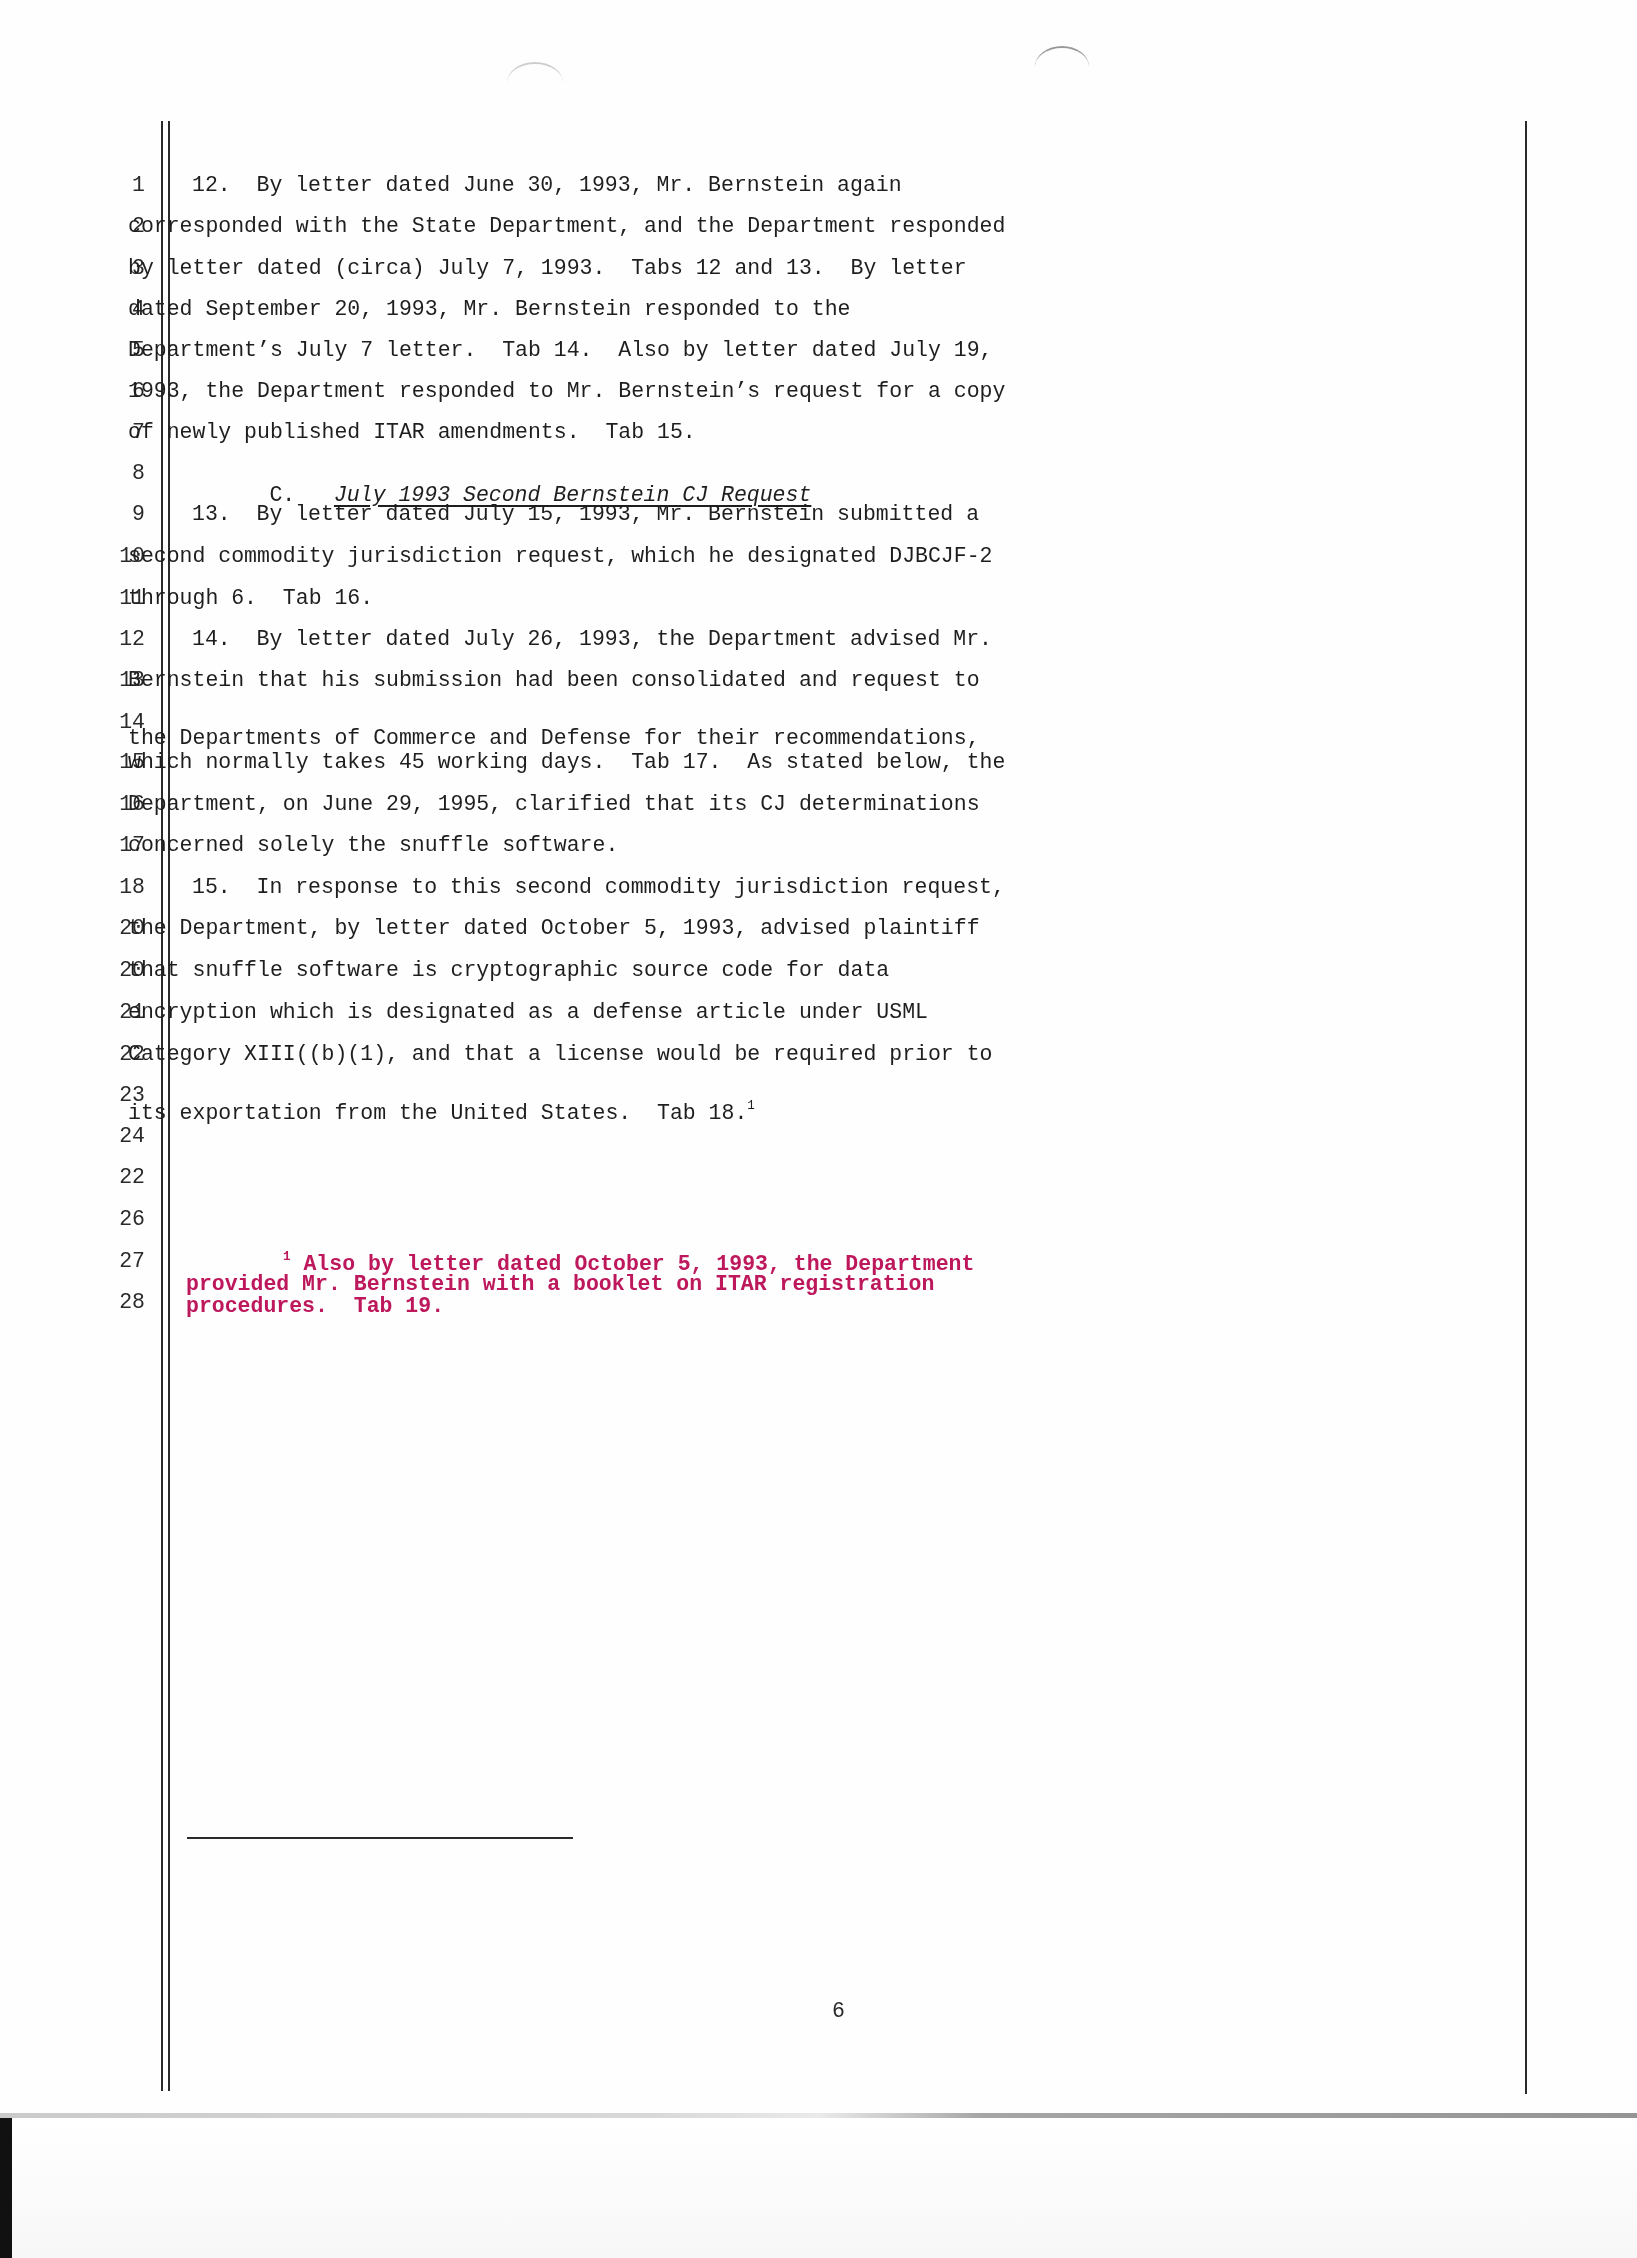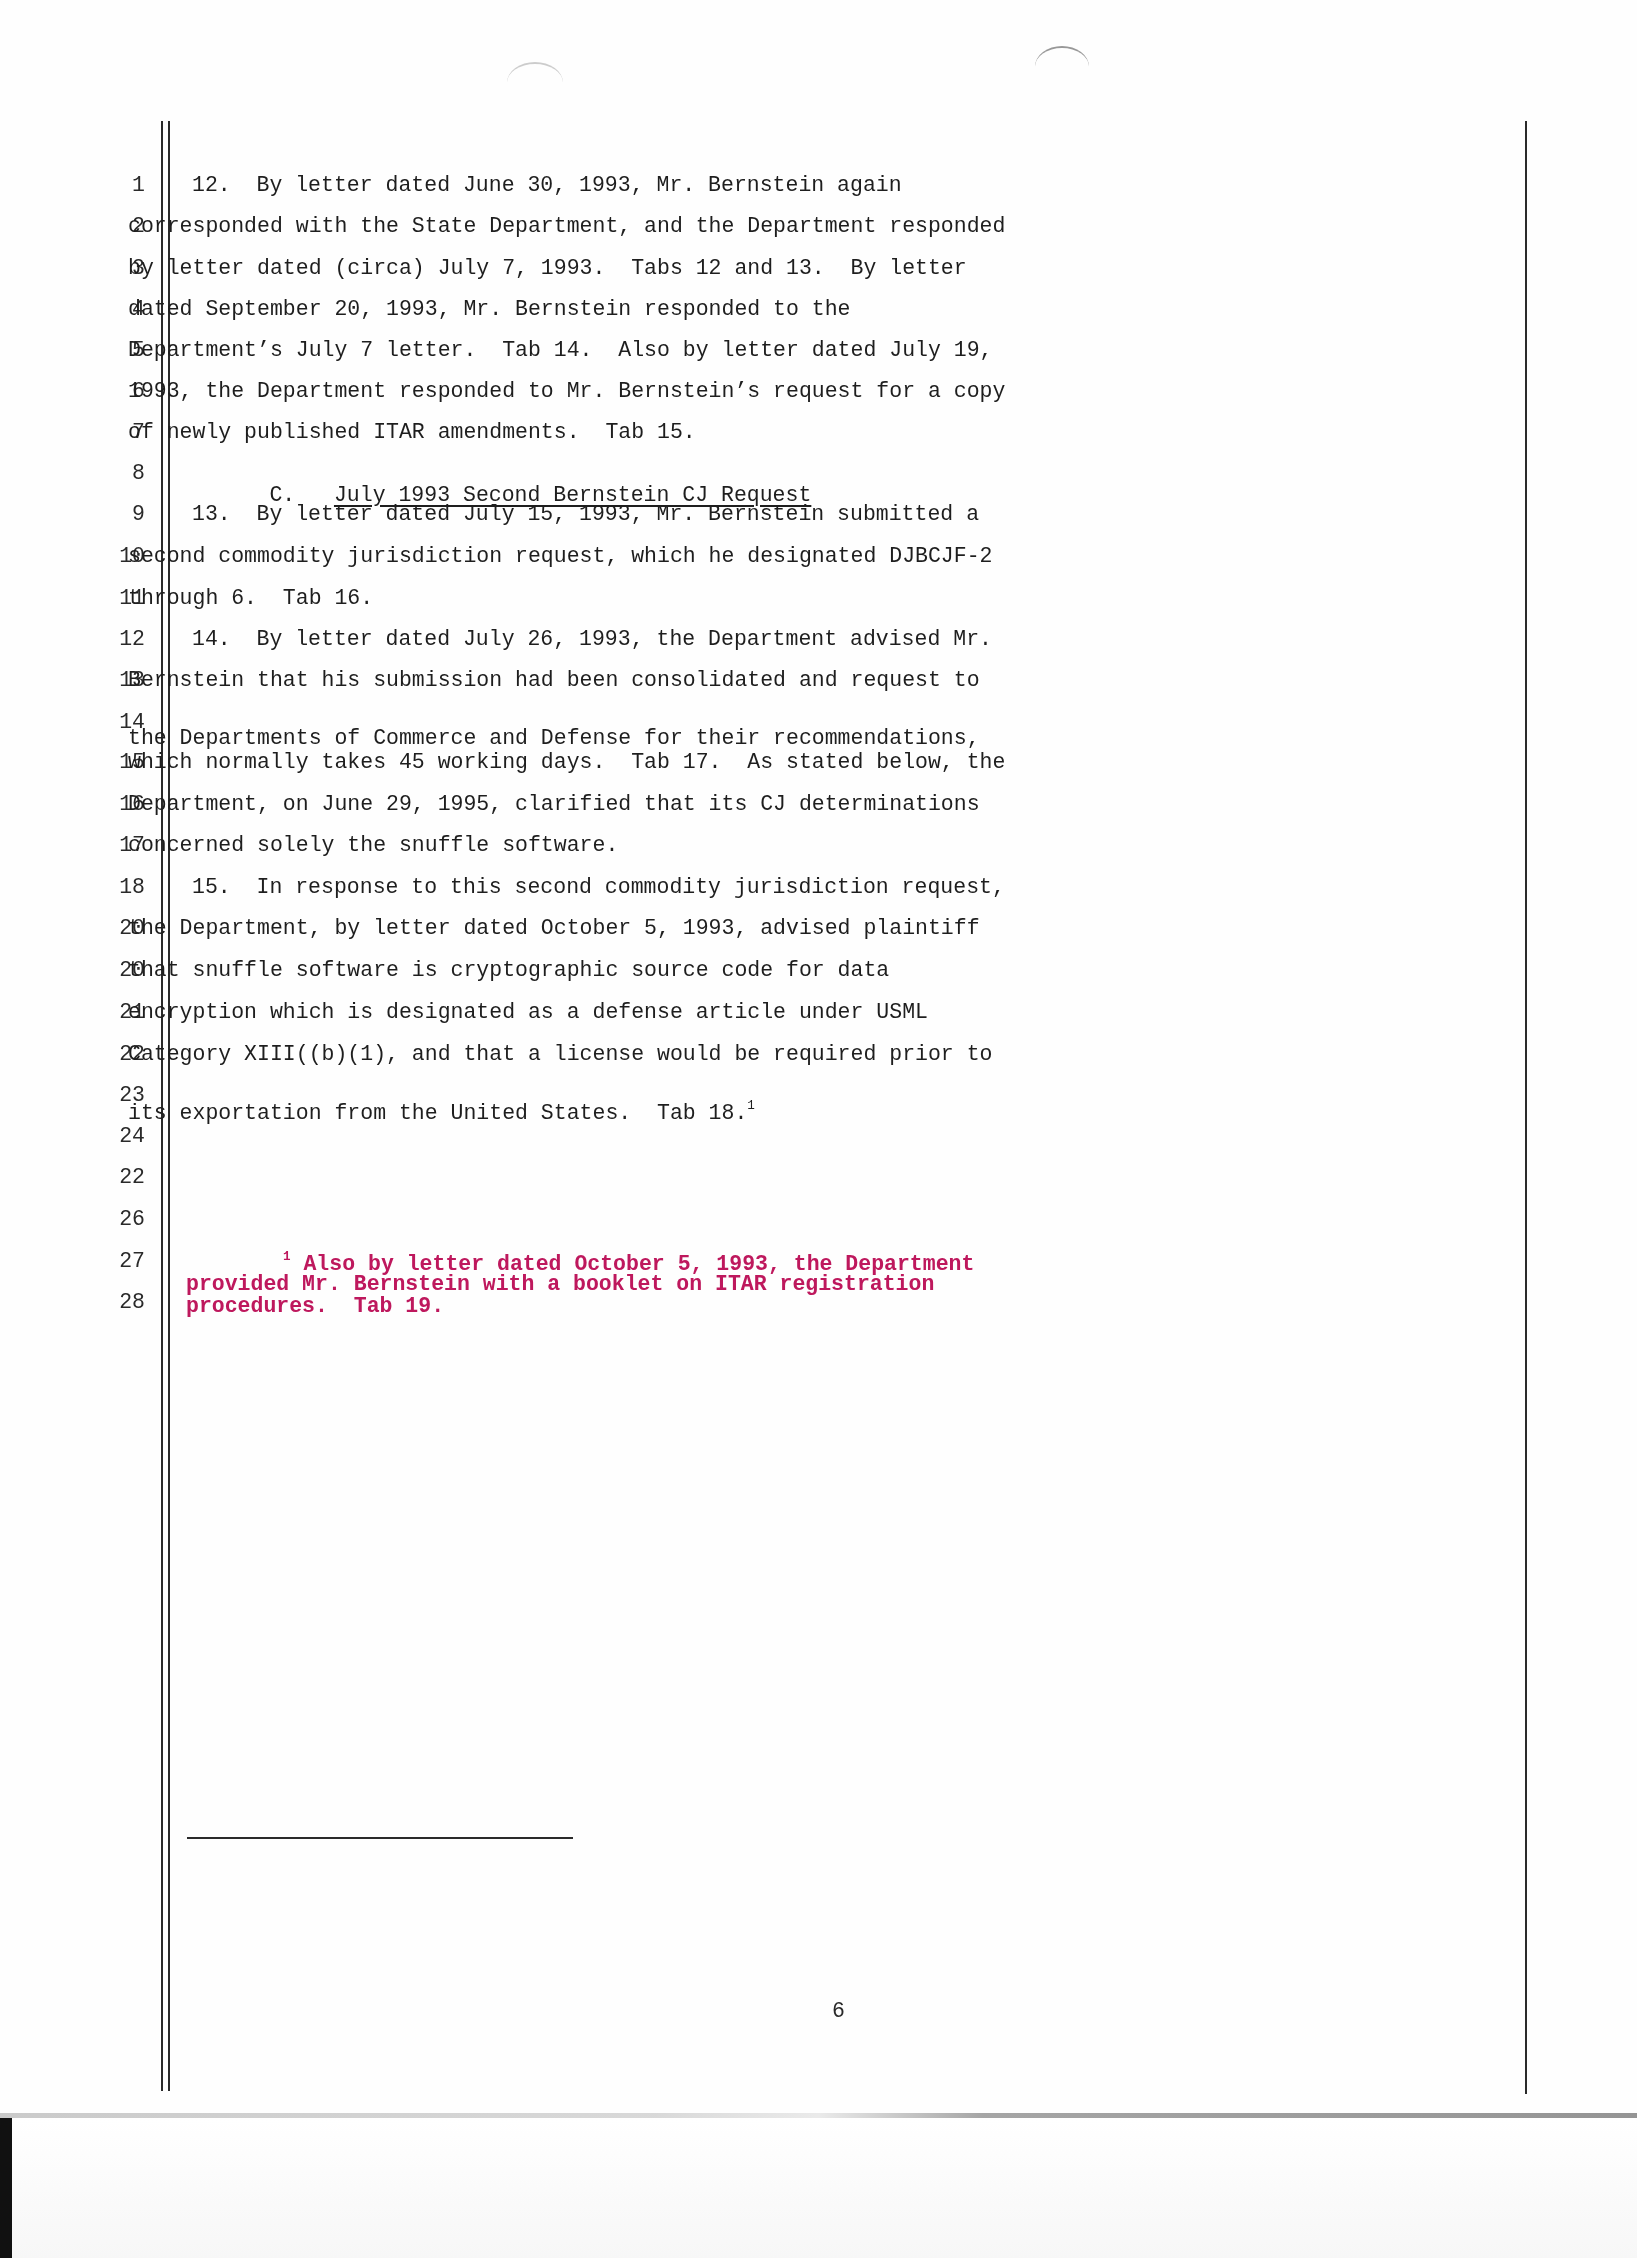--- a/index.html
+++ b/index.html
@@ -16,21 +16,21 @@
     .rule-v { position: absolute; background: #2a2a2a; width: 1.9px; }
     .rule-left-1 { left: 161px; top: 121px; height: 1970px; }
     .rule-left-2 { left: 168px; top: 121px; height: 1970px; }
     .rule-right { left: 1525px; top: 121px; height: 1973px; }
     .linenos { position: absolute; left: 97px; top: 0; width: 48px; }
     .lineno { position: absolute; right: 0; font-size: 21.5px; line-height: 1; color: #2a2a2a; }
     .body-text { position: absolute; left: 0; top: 0; }
     .ln { position: absolute; left: 128px; font-size: 21.5px; line-height: 1; white-space: pre; color: #1e1e1e; }
     .ln.indent { left: 192px; }
     .heading-label { white-space: pre; }
-    .heading-title { text-decoration: underline; text-underline-offset: 3.9px; }
+    .heading-title { text-decoration: underline; text-underline-offset: 3.9px; font-style: italic; }
     sup.fnref { font-size: 12.6px; vertical-align: 9.7px; }
     .fn-rule { position: absolute; left: 187px; top: 1837px; width: 386px; height: 1.9px; background: #2a2a2a; }
     .fn { position: absolute; left: 186px; font-size: 21.5px; line-height: 1; white-space: pre; color: #be185d; font-weight: bold; }
     .fn.indent { left: 283px; }
     .fn sup { font-size: 12.6px; vertical-align: 9.7px; }
     .pageno { position: absolute; left: 832px; top: 2001px; font-size: 21.5px; line-height: 1; color: #2a2a2a; }
     .scan-edge { position: absolute; left: 0; top: 2113px; width: 1638px; height: 5.8px;
       background: linear-gradient(to right, #bdbdbd 0%, #cfcfcf 40%, #e5e5e5 50%, #8f8f8f 60%, #7a7a7a 100%); opacity: .8; }
     .scan-below { position: absolute; left: 0; top: 2118px; width: 1638px; height: 140px;
       background: linear-gradient(to bottom, #ffffff 0%, #f7f7f7 100%); }

